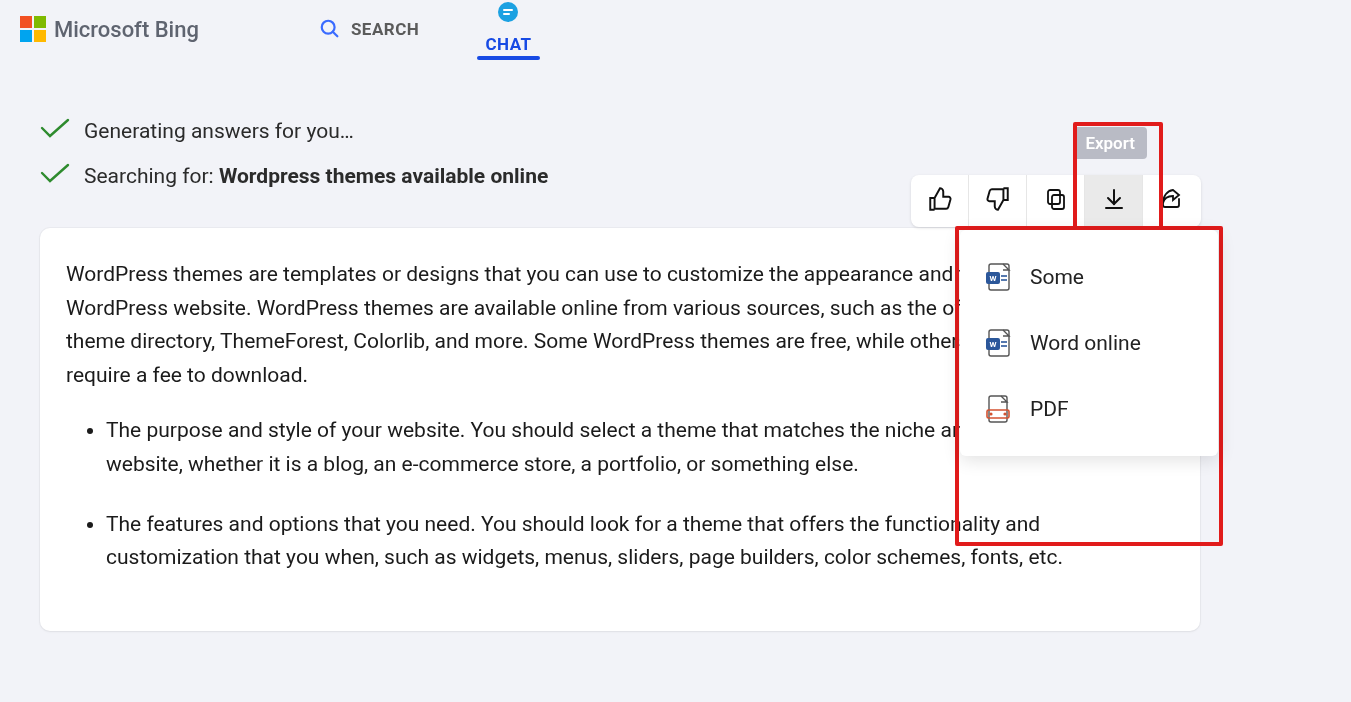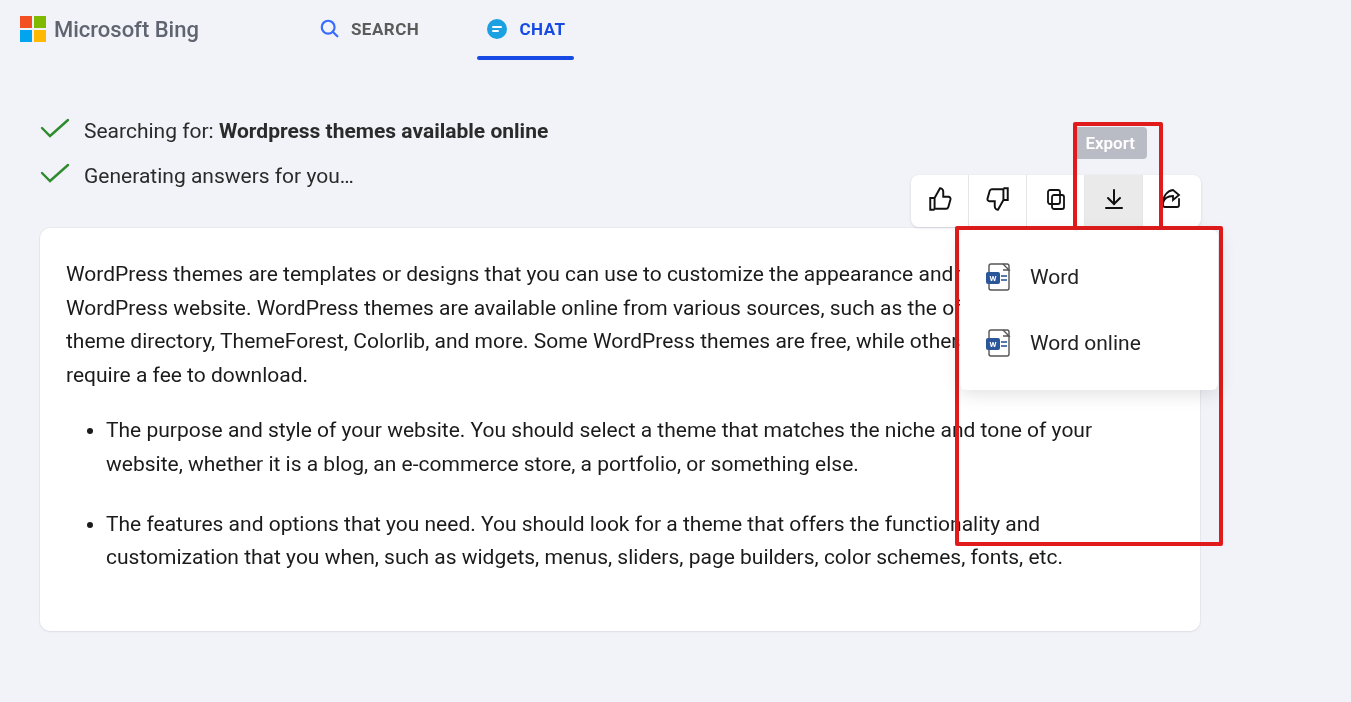--- a/index.html
+++ b/index.html
@@ -53,21 +53,21 @@
     align-items: center;
     gap: 10px;
     height: 100%;
     font-size: 17px;
     font-weight: 700;
     letter-spacing: 0.5px;
     color: #5b5b5b;
     cursor: pointer;
     position: relative;
   }
-  .nav-item.active { color: #174ae4; }
+  .nav-item.active { color: #174ae4; flex-direction: column; }
   .nav-item.active::after {
     content: "";
     position: absolute;
     left: -8px;
     right: -8px;
     bottom: -2px;
     height: 4px;
     background: #174ae4;
     border-radius: 2px;
   }
@@ -220,31 +220,31 @@
   </div>
 </div>
 
 <div class="chat-area">
   <div class="status-line">
     <span class="check-icon">
       <svg width="30" height="20" viewBox="0 0 30 20" fill="none" stroke="#2e8b2e" stroke-width="2.4" stroke-linecap="round">
           <polyline points="2,10 10,18 28,2"></polyline>
         </svg>
     </span>
-    <span>
-      <span>Searching for: </span><span class="strong">Wordpress themes available online</span>
-    </span>
+    <span>Generating answers for you…</span>
   </div>
   <div class="status-line">
     <span class="check-icon">
       <svg width="30" height="20" viewBox="0 0 30 20" fill="none" stroke="#2e8b2e" stroke-width="2.4" stroke-linecap="round">
           <polyline points="2,10 10,18 28,2"></polyline>
         </svg>
     </span>
-    <span>Generating answers for you…</span>
+    <span>
+      <span>Searching for: </span><span class="strong">Wordpress themes available online</span>
+    </span>
   </div>
 
   <div class="answer-card">
     <p>WordPress themes are templates or designs that you can use to customize the appearance and functionality of your WordPress website. WordPress themes are available online from various sources, such as the official WordPress.org theme directory, ThemeForest, Colorlib, and more. Some WordPress themes are free, while others are premium and require a fee to download.</p>
     <ul>
       <li>The purpose and style of your website. You should select a theme that matches the niche and tone of your website, whether it is a blog, an e-commerce store, a portfolio, or something else.</li>
       <li>The features and options that you need. You should look for a theme that offers the functionality and customization that you when, such as widgets, menus, sliders, page builders, color schemes, fonts, etc.</li>
     </ul>
   </div>
 </div>
@@ -303,28 +303,40 @@
     <span class="doc-ico">
       <svg width="26" height="30" viewBox="0 0 26 30">
           <rect x="4" y="2" width="20" height="26" rx="2" fill="#fff" stroke="#555" stroke-width="1.4"></rect>
           <polyline points="18,2 24,8 18,8" fill="#fff" stroke="#555" stroke-width="1.4"></polyline>
           <rect x="1" y="10" width="14" height="12" rx="2" fill="#2b579a"></rect>
           <text x="8" y="19" font-size="8" font-weight="700" fill="#fff" text-anchor="middle">W</text>
           <line x1="16" y1="14" x2="22" y2="14" stroke="#2b579a" stroke-width="1.6"></line>
           <line x1="16" y1="18" x2="22" y2="18" stroke="#2b579a" stroke-width="1.6"></line>
         </svg>
     </span>
-    <span>Word</span>
+    <span>Some</span>
   </div>
   <div class="export-item">
     <span class="doc-ico">
       <svg width="26" height="30" viewBox="0 0 26 30">
           <rect x="4" y="2" width="20" height="26" rx="2" fill="#fff" stroke="#555" stroke-width="1.4"></rect>
           <polyline points="18,2 24,8 18,8" fill="#fff" stroke="#555" stroke-width="1.4"></polyline>
           <rect x="1" y="10" width="14" height="12" rx="2" fill="#2b579a"></rect>
           <text x="8" y="19" font-size="8" font-weight="700" fill="#fff" text-anchor="middle">W</text>
           <line x1="16" y1="14" x2="22" y2="14" stroke="#2b579a" stroke-width="1.6"></line>
           <line x1="16" y1="18" x2="22" y2="18" stroke="#2b579a" stroke-width="1.6"></line>
         </svg>
     </span>
     <span>Word online</span>
   </div>
+  <div class="export-item">
+    <span class="doc-ico">
+      <svg width="26" height="30" viewBox="0 0 26 30">
+          <rect x="4" y="2" width="18" height="26" rx="2" fill="#fff" stroke="#555" stroke-width="1.4"></rect>
+          <polyline points="16,2 22,8 16,8" fill="#fff" stroke="#555" stroke-width="1.4"></polyline>
+          <rect x="2" y="16" width="22" height="8" rx="1.5" fill="none" stroke="#d35230" stroke-width="1.6"></rect>
+          <circle cx="6" cy="20" r="1.6" fill="#d35230"></circle>
+          <circle cx="20" cy="20" r="1.6" fill="#d35230"></circle>
+        </svg>
+    </span>
+    <span>PDF</span>
+  </div>
 </div>
 
 </body></html>

